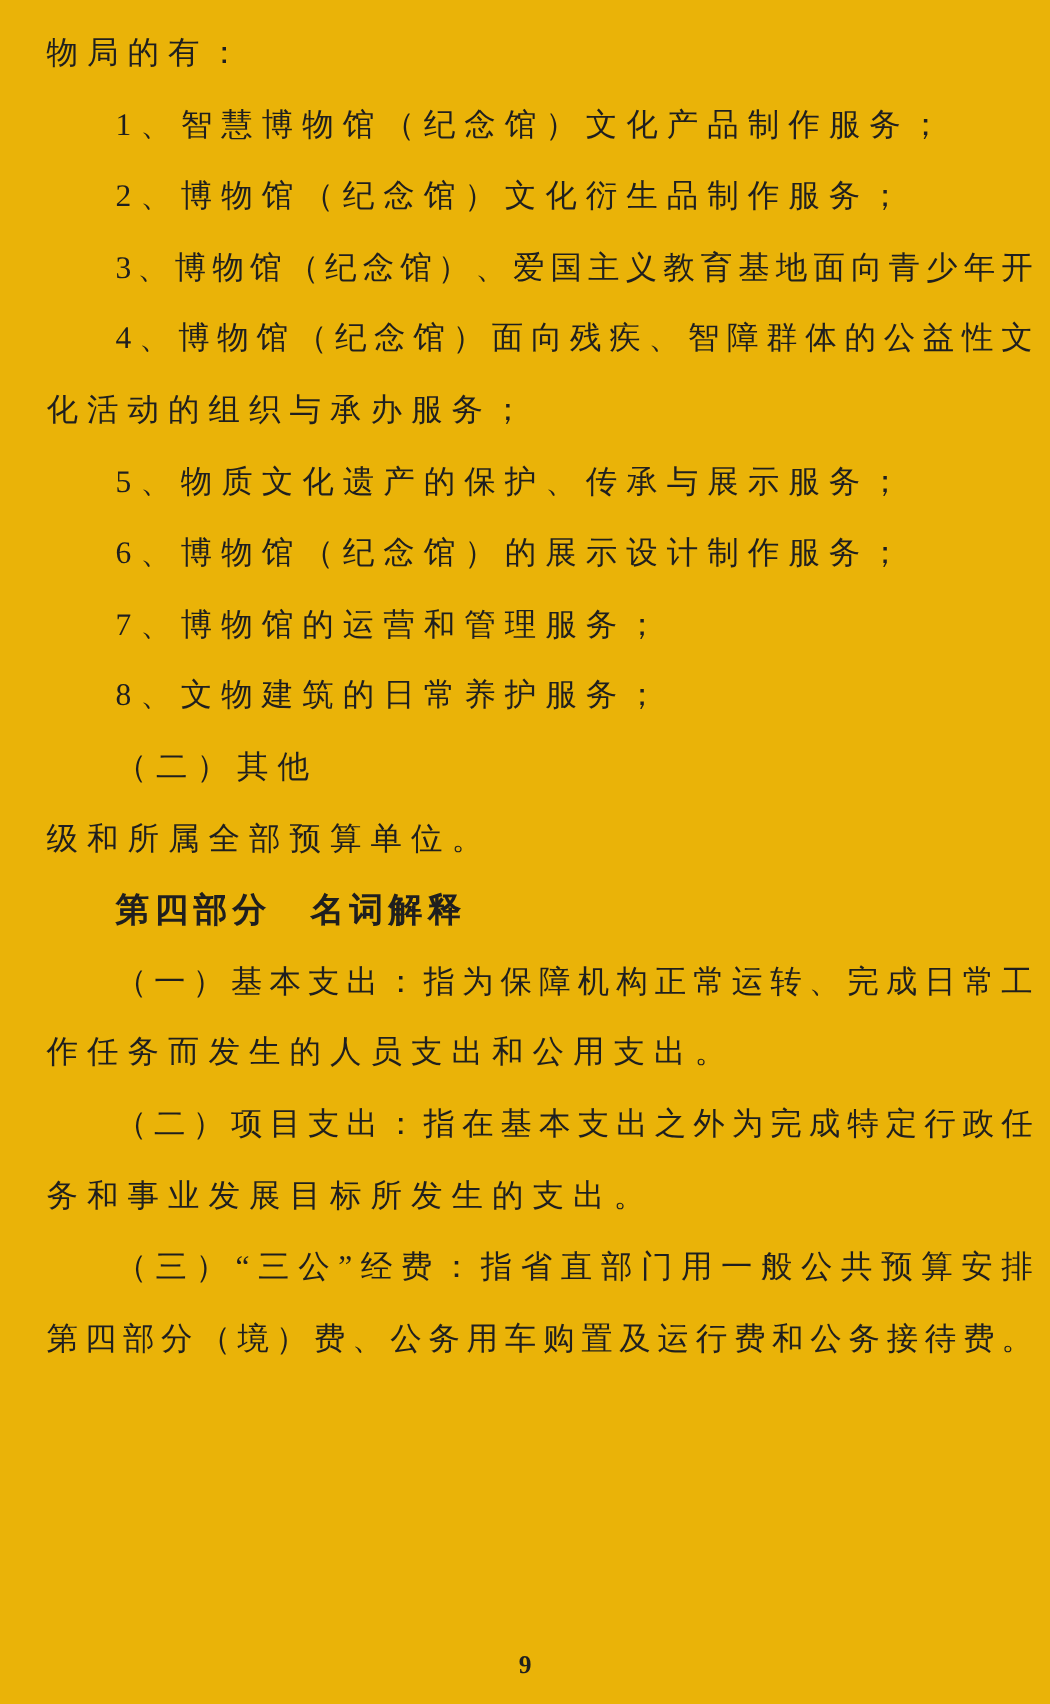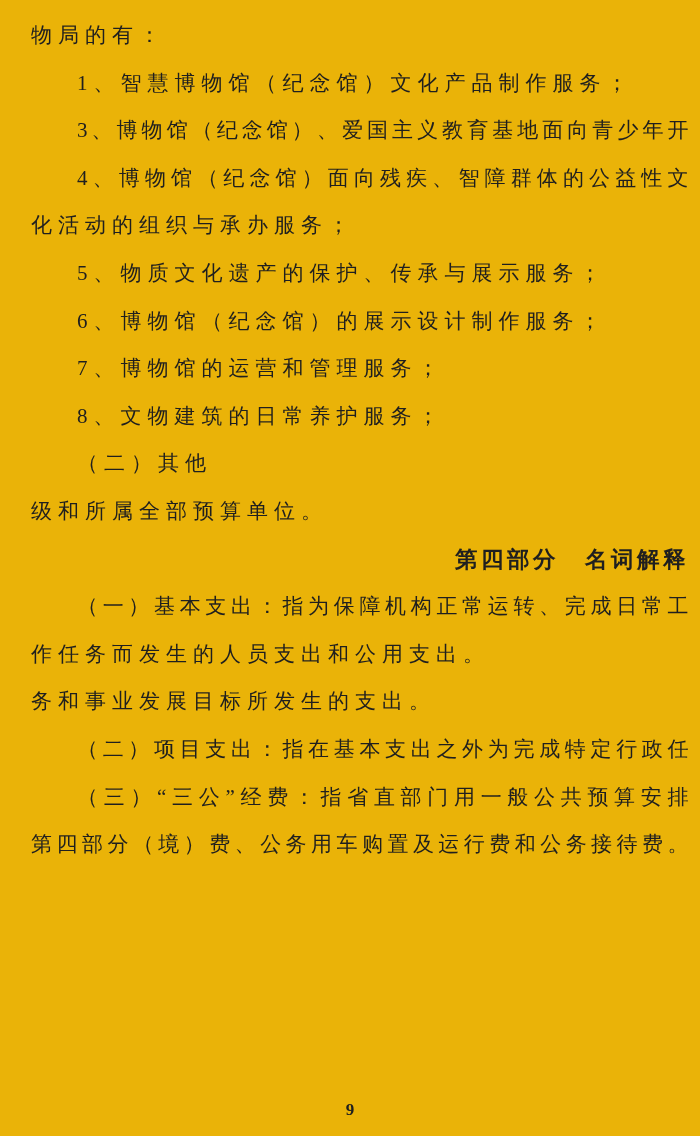--- a/index.html
+++ b/index.html
@@ -38,21 +38,20 @@
     letter-spacing: 0.5px;
     white-space: normal;
     text-align: justify;
     text-align-last: justify;
   }
   .heading {
     font-family: Liberation Serif, serif;
     font-weight: 700;
     font-size: 22.5px;
     letter-spacing: 3.5px;
-    text-align: right;
   }
   .page-number {
     position: absolute;
     left: 0;
     top: 1100px;
     width: 100%;
     text-align: center;
     font-family: "Liberation Serif", "DejaVu Serif", serif;
     font-weight: 700;
     font-size: 17px;
@@ -60,31 +59,32 @@
     color: #1f1f1f;
   }
 </style>
 </head>
 <body>
 
 <div class="page">
   <div class="text-block">
     <div class="line">物局的有：</div>
     <div class="line indent">1、智慧博物馆（纪念馆）文化产品制作服务；</div>
+    <div class="line indent">2、博物馆（纪念馆）文化衍生品制作服务；</div>
     <div class="line indent fill">3、博物馆（纪念馆）、爱国主义教育基地面向青少年开</div>
     <div class="line indent fill">4、博物馆（纪念馆）面向残疾、智障群体的公益性文</div>
     <div class="line">化活动的组织与承办服务；</div>
     <div class="line indent">5、物质文化遗产的保护、传承与展示服务；</div>
     <div class="line indent">6、博物馆（纪念馆）的展示设计制作服务；</div>
     <div class="line indent">7、博物馆的运营和管理服务；</div>
     <div class="line indent">8、文物建筑的日常养护服务；</div>
     <div class="line indent">（二）其他</div>
     <div class="line">级和所属全部预算单位。</div>
     <div class="line indent heading">第四部分　名词解释</div>
     <div class="line indent fill">（一）基本支出：指为保障机构正常运转、完成日常工</div>
     <div class="line">作任务而发生的人员支出和公用支出。</div>
+    <div class="line indent fill">（二）项目支出：指在基本支出之外为完成特定行政任</div>
     <div class="line">务和事业发展目标所发生的支出。</div>
-    <div class="line indent fill">（二）项目支出：指在基本支出之外为完成特定行政任</div>
     <div class="line indent fill">（三）“三公”经费：指省直部门用一般公共预算安排</div>
     <div class="line fill">第四部分（境）费、公务用车购置及运行费和公务接待费。</div>
   </div>
   <div class="page-number">9</div>
 </div>
 
 </body></html>

